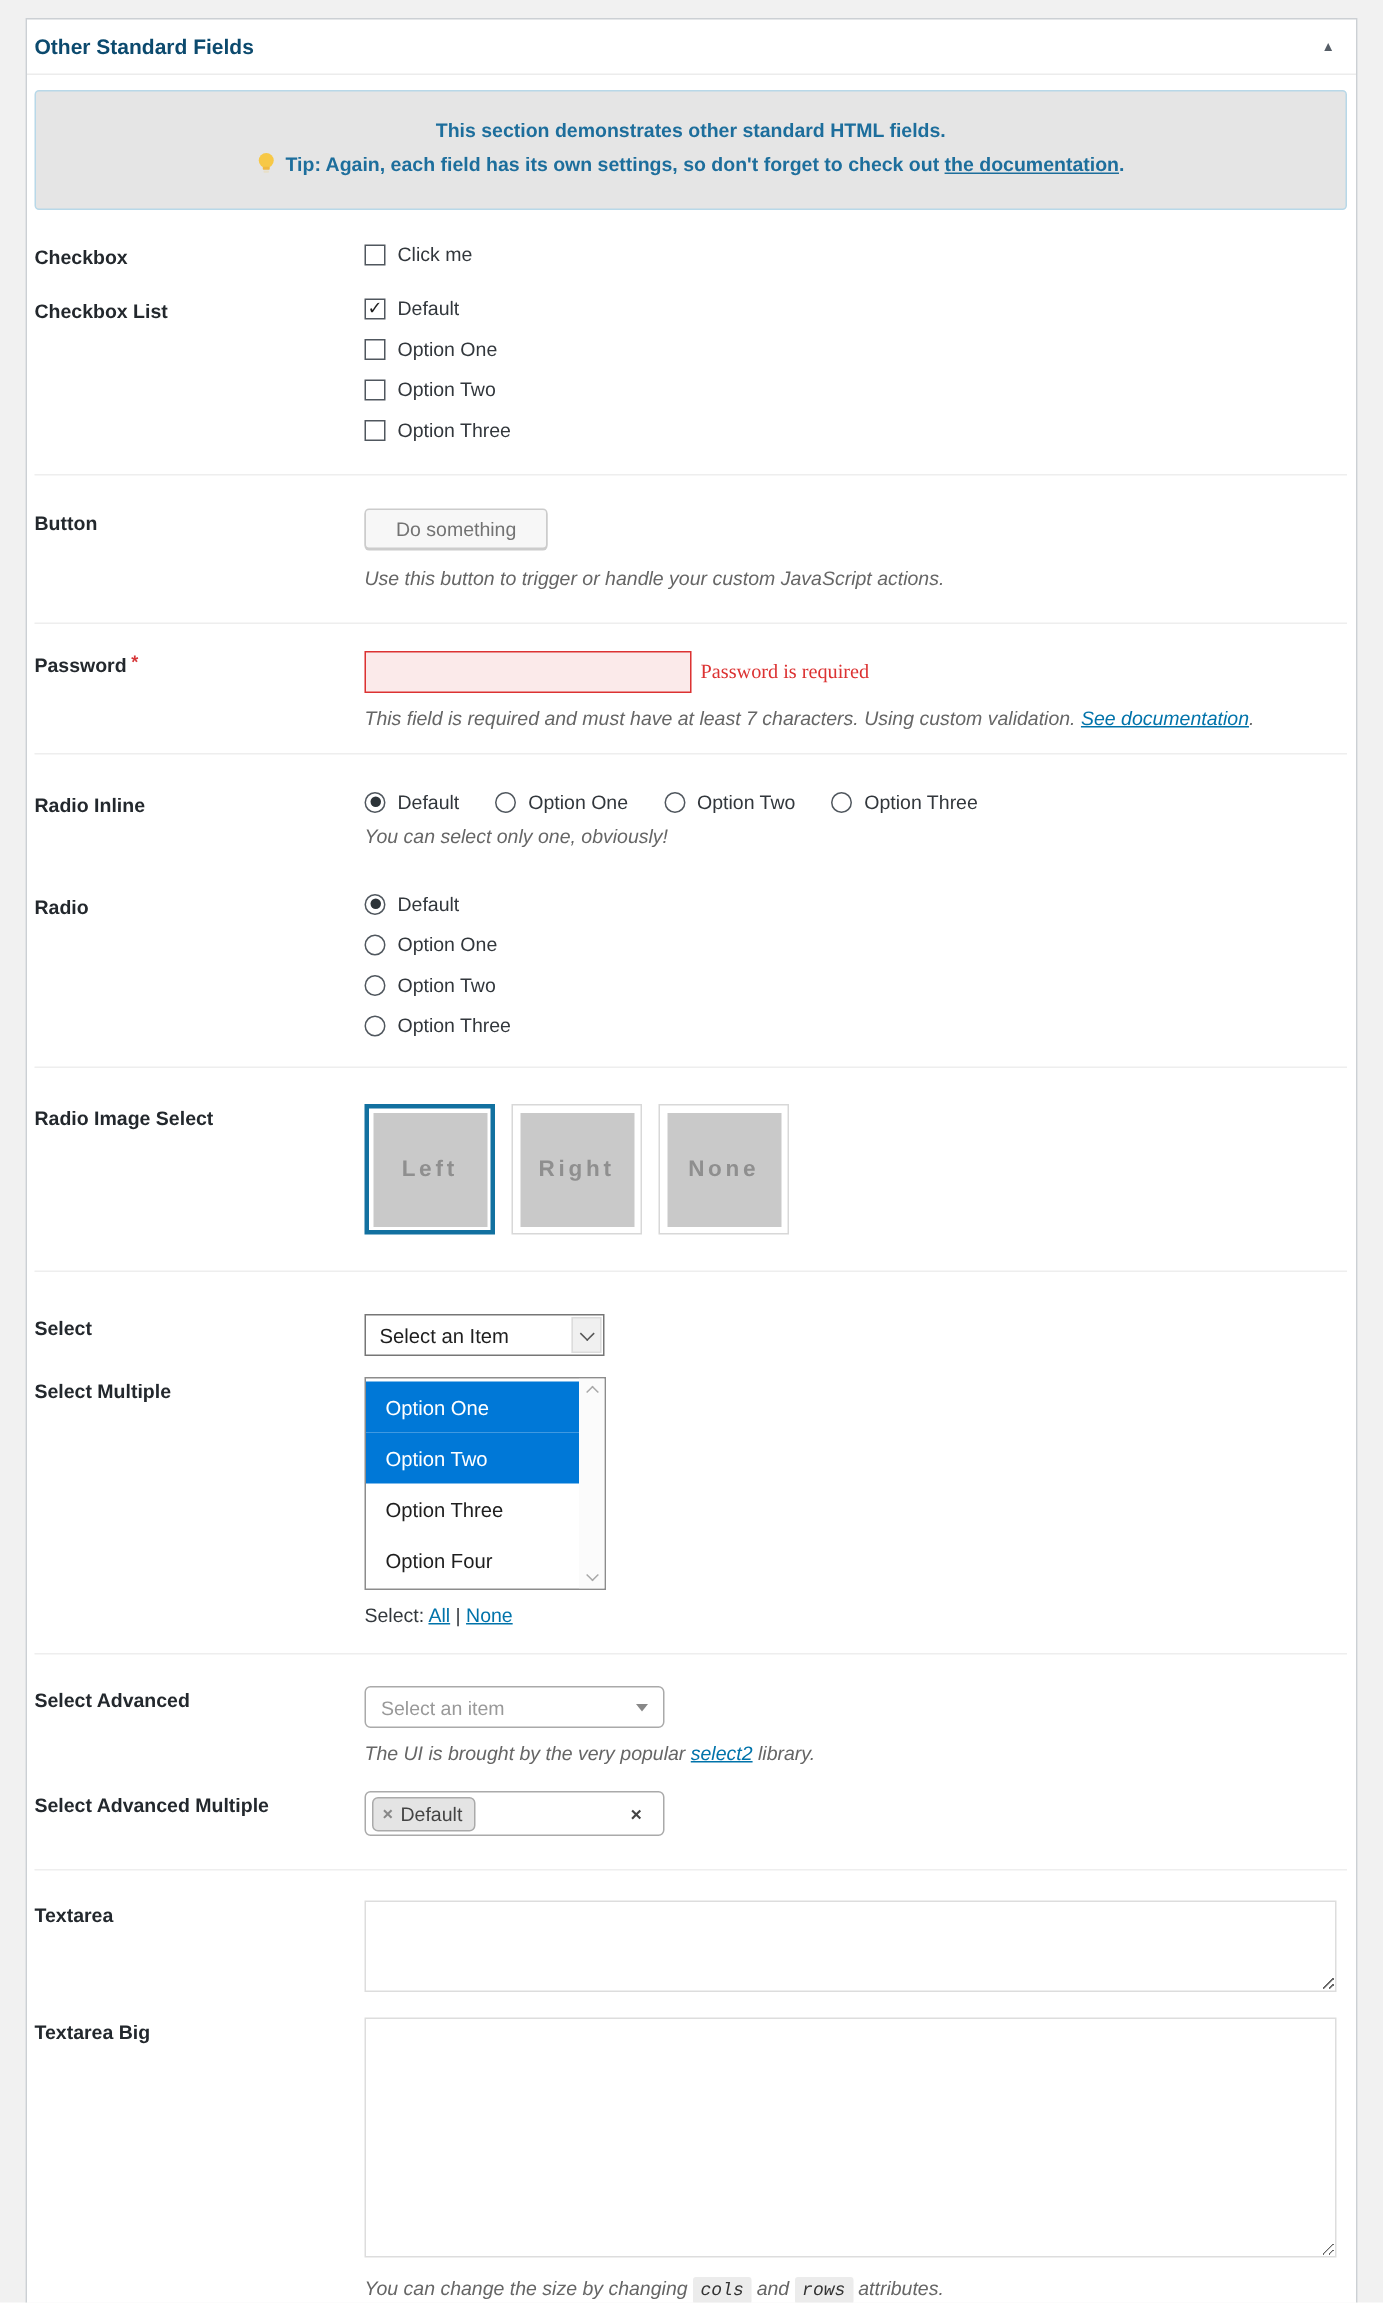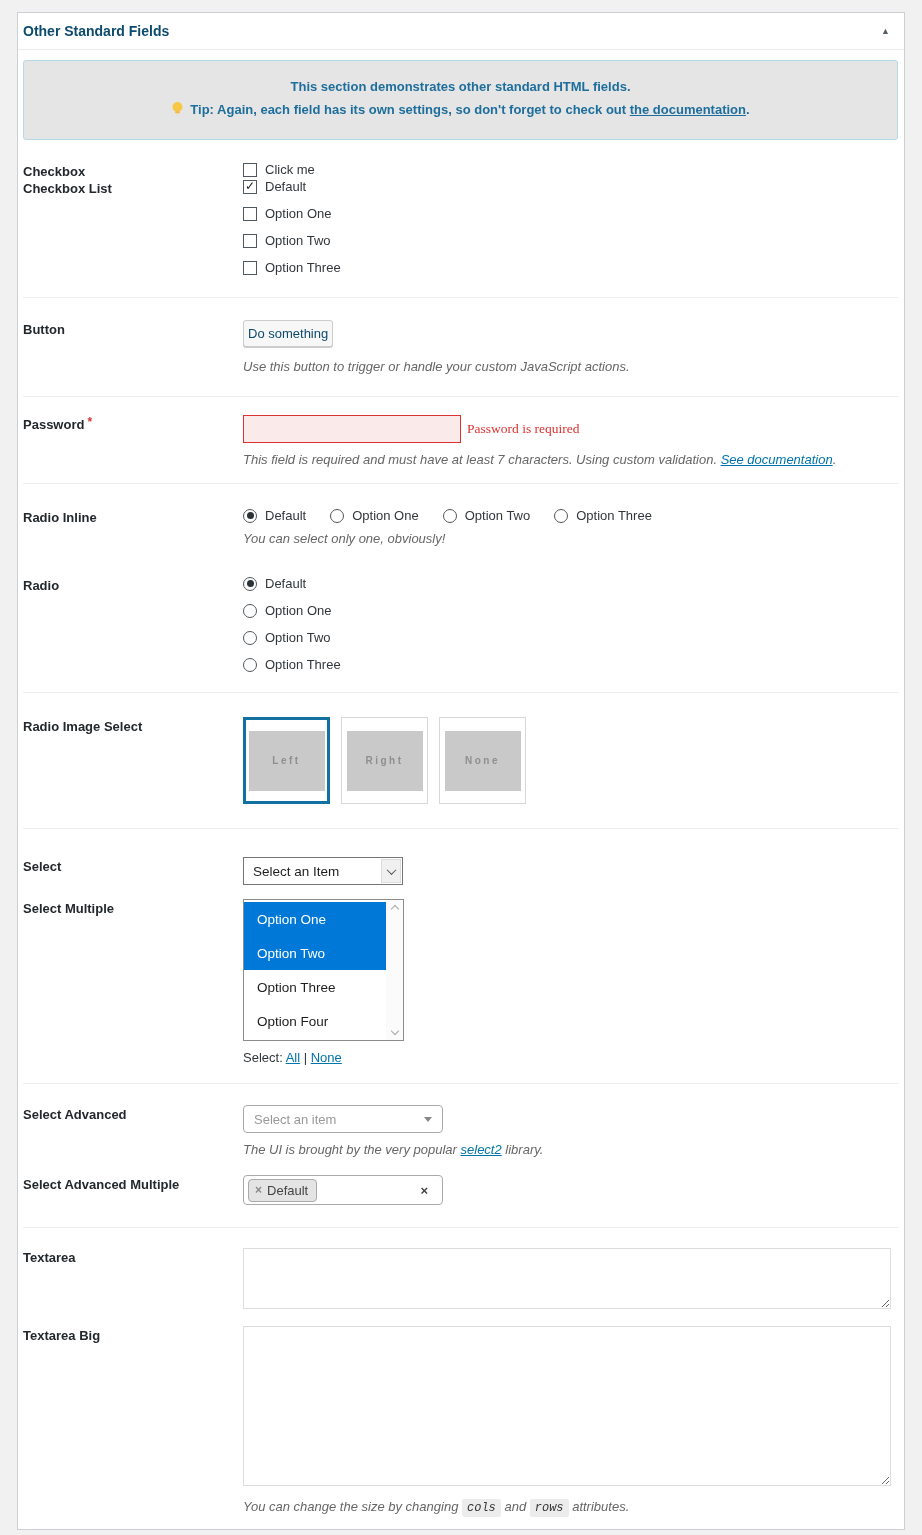--- a/index.html
+++ b/index.html
@@ -52,42 +52,42 @@
   .radio-circ {
     width:14px; height:14px; flex:none; background:#fff;
     border:1px solid #50575e; border-radius:50%; position:relative;
   }
   .radio-circ.on::after { content:""; position:absolute; inset:2.5px; background:#2c3338; border-radius:50%; }
   .stack { display:flex; flex-direction:column; gap:12px; }
   .inline-opts { display:flex; gap:24px; align-items:center; }
 
   
   .wp-btn {
-    display:inline-block; padding:5px 4px; background:#f7f7f7; color:#0c4a6e;
+    display:inline-block; padding:5px 20px; background:#f7f7f7; color:#737373;
     border:1px solid #ccc; border-radius:3px; box-shadow:0 1px 0 #ccc; cursor:pointer;
   }
 
   
   .pw-line { display:flex; align-items:center; gap:6px;font-family:Liberation Serif, serif; }
   .pw-input {
     width:218px; height:28px; border:1px solid #dc3232; background:#fbeaea;
     padding:0 8px; font-family:inherit; font-size:13px; outline:none;
   }
   .err-msg { color:#dc3232; font-size:13.5px; }
 
   
   .ris-row { display:flex; gap:11px; }
   .ris-box {
     width:87px; height:87px; background:#fff; border:1px solid #d8d8d8;
     display:flex; align-items:center; justify-content:center; cursor:pointer;
   }
   .ris-box.selected { border:3px solid #1271a0; }
   .ris-img {
-    width:76px; height:60px; background:#c9c9c9; display:flex; align-items:center; justify-content:center;
-    color:#8f8f8f; font-size:10px; letter-spacing:2.5px; font-weight:bold;
+    width:76px; height:76px; background:#c9c9c9; display:flex; align-items:center; justify-content:center;
+    color:#8f8f8f; font-size:15px; letter-spacing:2.5px; font-weight:bold;
   }
 
   
   .nselect {
     width:160px; height:28px; border:1px solid #767676; background:#fff;
     display:flex; align-items:center; justify-content:space-between;
     padding-left:9px; cursor:pointer; color:#1e1e1e; font-size:13.5px;
   }
   .nselect-arrowbox {
     width:20px; height:24px; margin-right:1px; background:#f0f0f0; border:1px solid #dcdcdc;
@@ -170,21 +170,21 @@
     <div class="group">
       <div class="frow">
         <div class="flabel">Checkbox</div>
         <div class="fcontrol">
           <div class="opt-item">
             <span class="cb-box"></span>
             <span>Click me</span>
           </div>
         </div>
       </div>
-      <div class="frow" style="">
+      <div class="frow" style="margin-top:19px;">
         <div class="flabel">Checkbox List</div>
         <div class="fcontrol stack">
           <div class="opt-item">
             <span class="cb-box">
                 <span class="checkmark">✓</span>
               </span>
             <span>Default</span>
           </div>
           <div class="opt-item">
             <span class="cb-box"></span>

